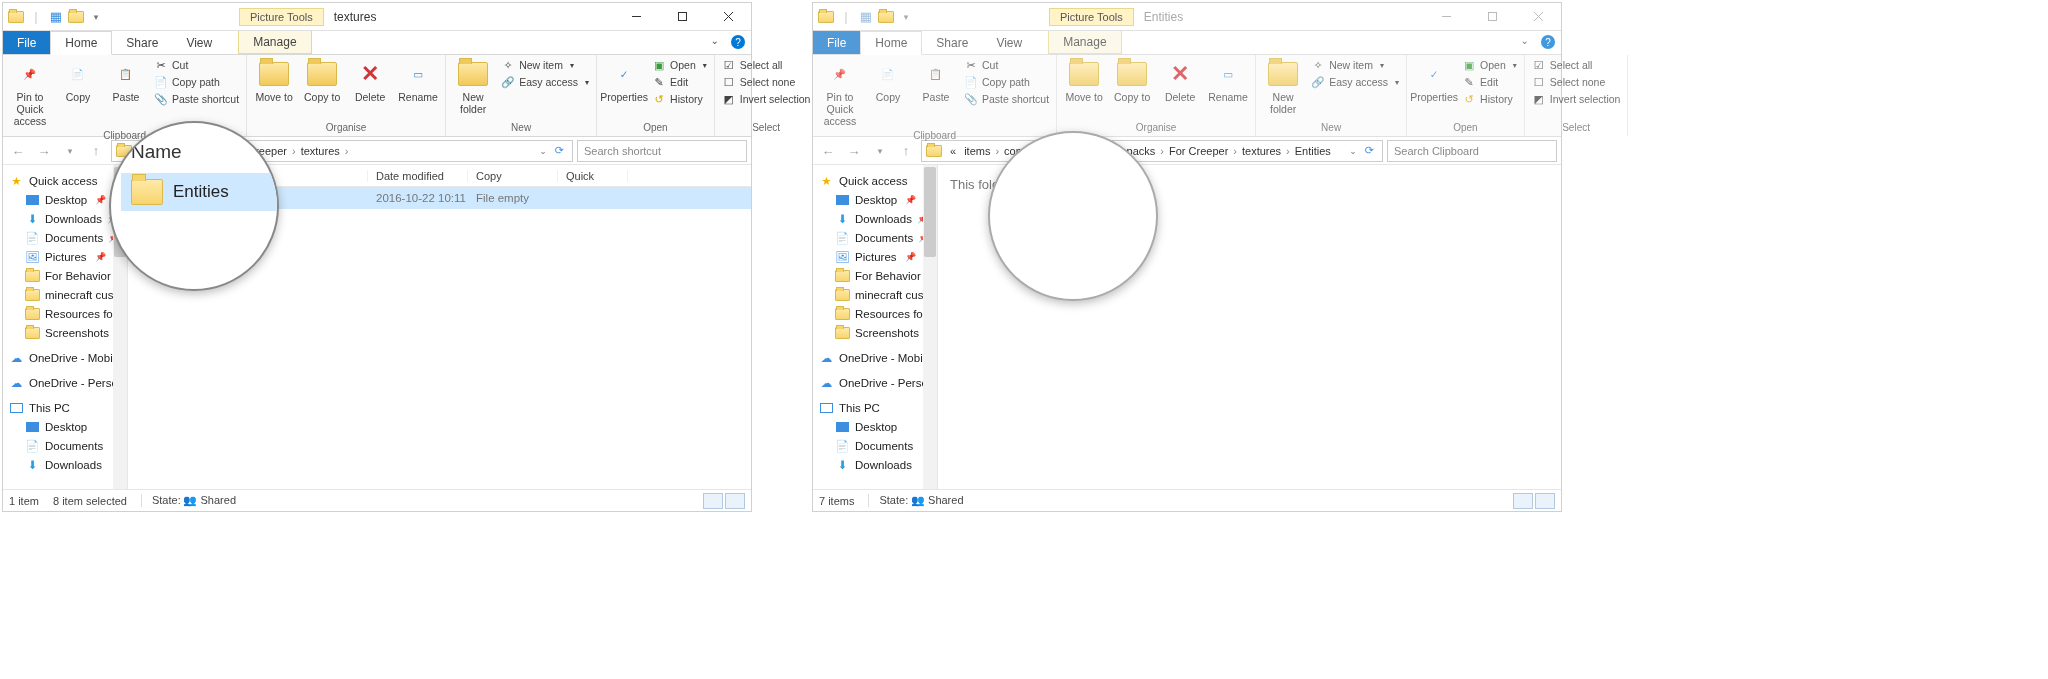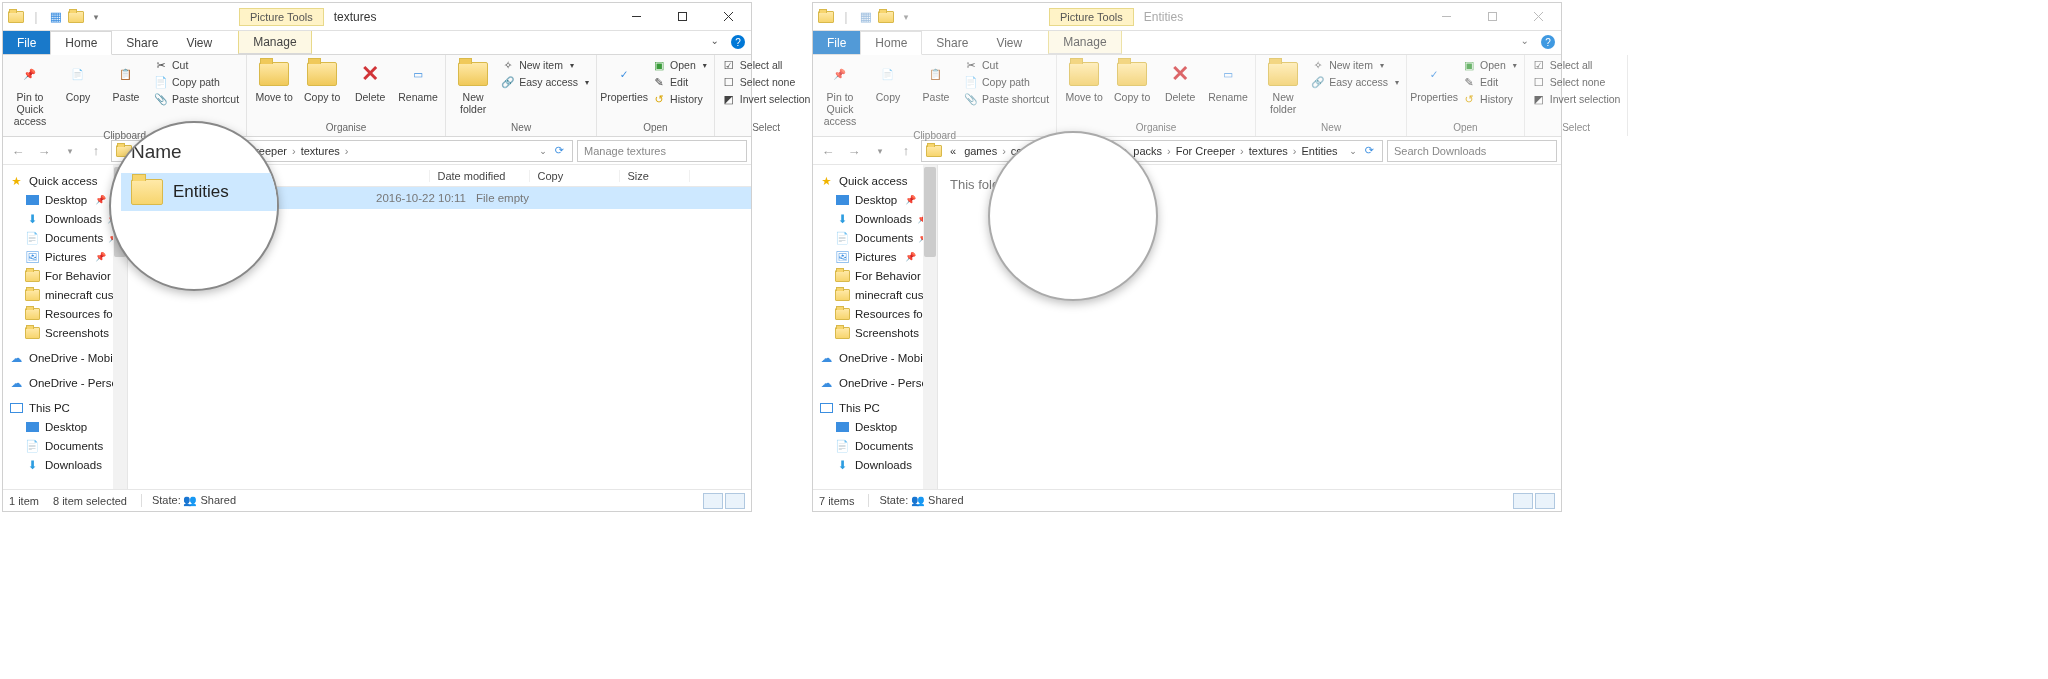--- a/index.html
+++ b/index.html
@@ -52,21 +52,21 @@
 .nav-pane { width: 125px; border-right: 1px solid #e6e6e6; overflow-y: auto; position: relative; background: #fff; }
 .nav-scrollbar { position: absolute; right: 0; top: 0; width: 14px; height: 100%; background: #f2f2f2; }
 .nav-thumb { position: absolute; right: 1px; top: 2px; width: 12px; height: 90px; background: #ccc; border-radius: 2px; }
 .nav-item { display: flex; align-items: center; gap: 5px; padding: 2px 4px 2px 14px; font-size: 11.5px; color: #222; white-space: nowrap; overflow: hidden; }
 .nav-item.group { padding-left: 6px; margin-top: 6px; }
 .nav-item.sub { padding-left: 22px; }
 .ni-icon { width: 15px; height: 15px; flex-shrink: 0; display: flex; align-items: center; justify-content: center; }
 .pin { color: #7a7a7a; font-size: 9px; margin-left: auto; margin-right: 16px; }
 
 .content { flex: 1; display: flex; flex-direction: column; position: relative; }
-.col-headers { display: flex; height: 22px; border-bottom: 1px solid #e8e8e8; font-size: 11px; color: #444; align-items: center; justify-content: center; }
+.col-headers { display: flex; height: 22px; border-bottom: 1px solid #e8e8e8; font-size: 11px; color: #444; align-items: center; }
 .ch { padding: 0 8px; border-right: 1px solid #f0f0f0; }
 .file-list { flex: 1; }
 .file-row { display: flex; align-items: center; height: 22px; font-size: 11.5px; }
 .file-row.selected { background: #cde8ff; }
 .file-cell { padding: 0 8px; color: #333; overflow: hidden; white-space: nowrap; }
 .empty-msg { text-align: left; color: #777; font-size: 13px; padding: 12px; }
 
 
 .statusbar { height: 22px; border-top: 1px solid #e6e6e6; display: flex; align-items: center; font-size: 11px; color: #444; padding: 0 6px; gap: 14px; }
 .statusbar .view-btns { margin-left: auto; display: flex; gap: 2px; }
@@ -287,21 +287,21 @@
         <span class="crumb-sep">›</span>
       <span class="crumb">For Creeper</span>
         <span class="crumb-sep">›</span>
       <span class="crumb">textures</span>
         <span class="crumb-sep">›</span>
       <span style="flex:1"></span>
       <span style="font-size:9px;color:#777;padding:0 4px">⌄</span>
       <span style="color:#3b8ee0;padding:0 4px">⟳</span>
     </div>
     <div class="search-field">
-      <span>Manage textures</span>
+      <span>Search shortcut</span>
     </div>
   </div>
 
   <div class="main">
     <div class="nav-pane">
       <div class="nav-item group">
           <span class="ni-icon ico-star">★</span>
           <span>Quick access</span>
         </div>
       <div class="nav-item sub">
@@ -380,21 +380,21 @@
         </div>
       <div class="nav-scrollbar">
           <div class="nav-thumb"></div>
         </div>
     </div>
     <div class="content">
       <div class="col-headers">
         <div class="ch" style="width:240px">Name</div>
         <div class="ch" style="width:100px">Date modified</div>
         <div class="ch" style="width:90px">Copy</div>
-        <div class="ch" style="width:70px">Size</div>
+        <div class="ch" style="width:70px">Quick</div>
       </div>
       <div class="file-list">
         <div class="file-row selected">
           <div class="file-cell" style="width:240px;display:flex;align-items:center;gap:6px">
               <span class="folder-ico"></span>
               <span>Entities</span>
             </div>
           <div class="file-cell" style="width:100px;color:#777">2016-10-22 10:11 ...</div>
           <div class="file-cell" style="width:90px;color:#777">File empty</div>
           <div class="file-cell" style="width:70px"></div>
@@ -596,37 +596,37 @@
   </div>
 
   <div class="addrbar">
     <div class="nav-btn">←</div>
     <div class="nav-btn">→</div>
     <div class="nav-btn" style="font-size:9px">▾</div>
     <div class="nav-btn">↑</div>
     <div class="addr-field">
       <span class="addr-icon folder-ico"></span>
       <span class="crumb">«</span>
-      <span class="crumb">games</span>
+      <span class="crumb">items</span>
         <span class="crumb-sep">›</span>
       <span class="crumb">com.mojang</span>
         <span class="crumb-sep">›</span>
       <span class="crumb">resource_packs</span>
         <span class="crumb-sep">›</span>
       <span class="crumb">For Creeper</span>
         <span class="crumb-sep">›</span>
       <span class="crumb">textures</span>
         <span class="crumb-sep">›</span>
       <span class="crumb">Entities</span>
       <span style="flex:1"></span>
       <span style="font-size:9px;color:#777;padding:0 4px">⌄</span>
       <span style="color:#3b8ee0;padding:0 4px">⟳</span>
     </div>
     <div class="search-field">
-      <span>Search Downloads</span>
+      <span>Search Clipboard</span>
     </div>
   </div>
 
   <div class="main">
     <div class="nav-pane">
       <div class="nav-item group">
           <span class="ni-icon ico-star">★</span>
           <span>Quick access</span>
         </div>
       <div class="nav-item sub">

